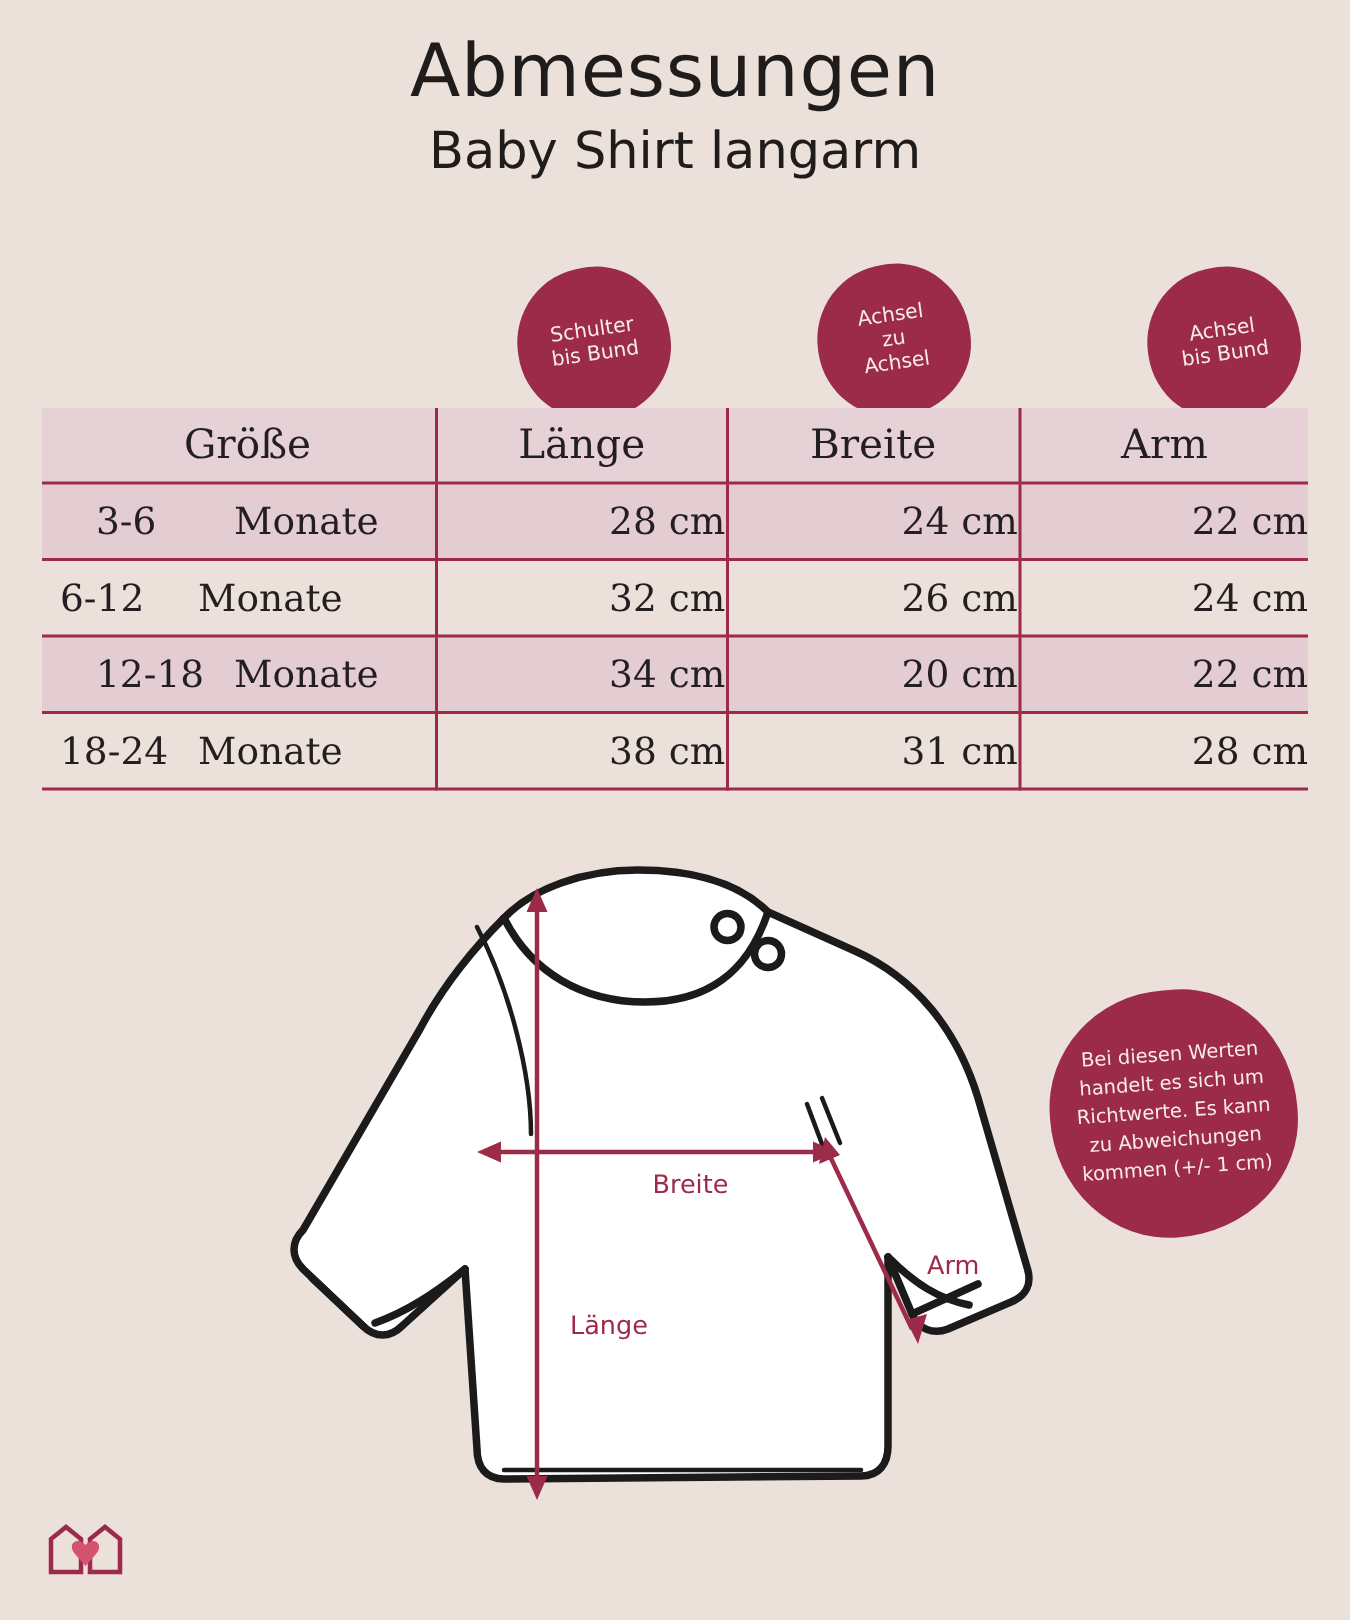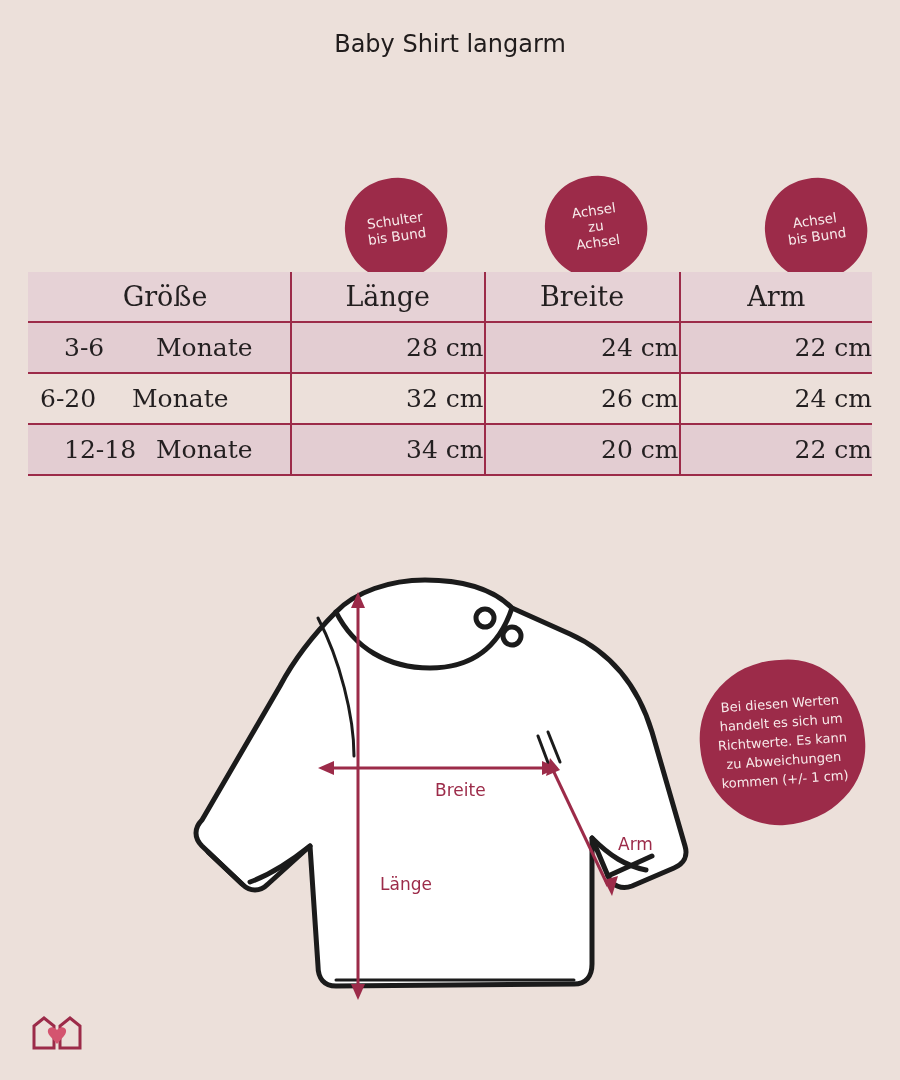--- a/index.html
+++ b/index.html
@@ -22,21 +22,21 @@
     text-align: center;
   }
   .title {
     font-size: 49px;
     letter-spacing: 0.5px;
     font-weight: 400;
     line-height: 1.05;
     color: #201c1c;
   }
   .subtitle {
-    font-size: 24px;
+    font-size: 34px;
     font-weight: 400;
     margin-top: 8px;
     color: #201c1c;
   }
 
   
   .badges {
     position: absolute;
     left: 0;
     top: 178px;
@@ -165,20 +165,21 @@
     left: 30px;
     bottom: 28px;
     width: 60px;
     height: 40px;
   }
 </style>
 </head>
 <body>
 
 <div class="header">
+  <div class="title">Abmessungen</div>
   <div class="subtitle">Baby Shirt langarm</div>
 </div>
 
 <div class="badges">
   <div class="badge b1">
     <span>
       <span>Schulter</span>
       <span>bis Bund</span>
     </span>
   </div>
@@ -213,38 +214,49 @@
           <span class="size-unit">Monate</span>
         </div>
       </td>
       <td class="col-len">28 cm</td>
       <td class="col-wid">24 cm</td>
       <td class="last col-arm">22 cm</td>
     </tr>
     <tr class="plain">
       <td class="first col-size">
         <div class="size-cell">
-          <span class="size-range">6-20</span>
+          <span class="size-range">6-12</span>
           <span class="size-unit">Monate</span>
         </div>
       </td>
       <td class="col-len">32 cm</td>
       <td class="col-wid">26 cm</td>
       <td class="last col-arm">24 cm</td>
     </tr>
     <tr class="alt">
       <td class="first col-size">
         <div class="size-cell">
           <span class="size-range">12-18</span>
           <span class="size-unit">Monate</span>
         </div>
       </td>
       <td class="col-len">34 cm</td>
       <td class="col-wid">20 cm</td>
       <td class="last col-arm">22 cm</td>
+    </tr>
+    <tr class="plain">
+      <td class="first col-size">
+        <div class="size-cell">
+          <span class="size-range">18-24</span>
+          <span class="size-unit">Monate</span>
+        </div>
+      </td>
+      <td class="col-len">38 cm</td>
+      <td class="col-wid">31 cm</td>
+      <td class="last col-arm">28 cm</td>
     </tr>
   </tbody>
     </table>
 </div>
 
 <div class="note-badge">
   <span>Bei diesen Werten handelt es sich um Richtwerte. Es kann zu Abweichungen kommen (+/- 1 cm)</span>
 </div>
 
 <div class="illus">

